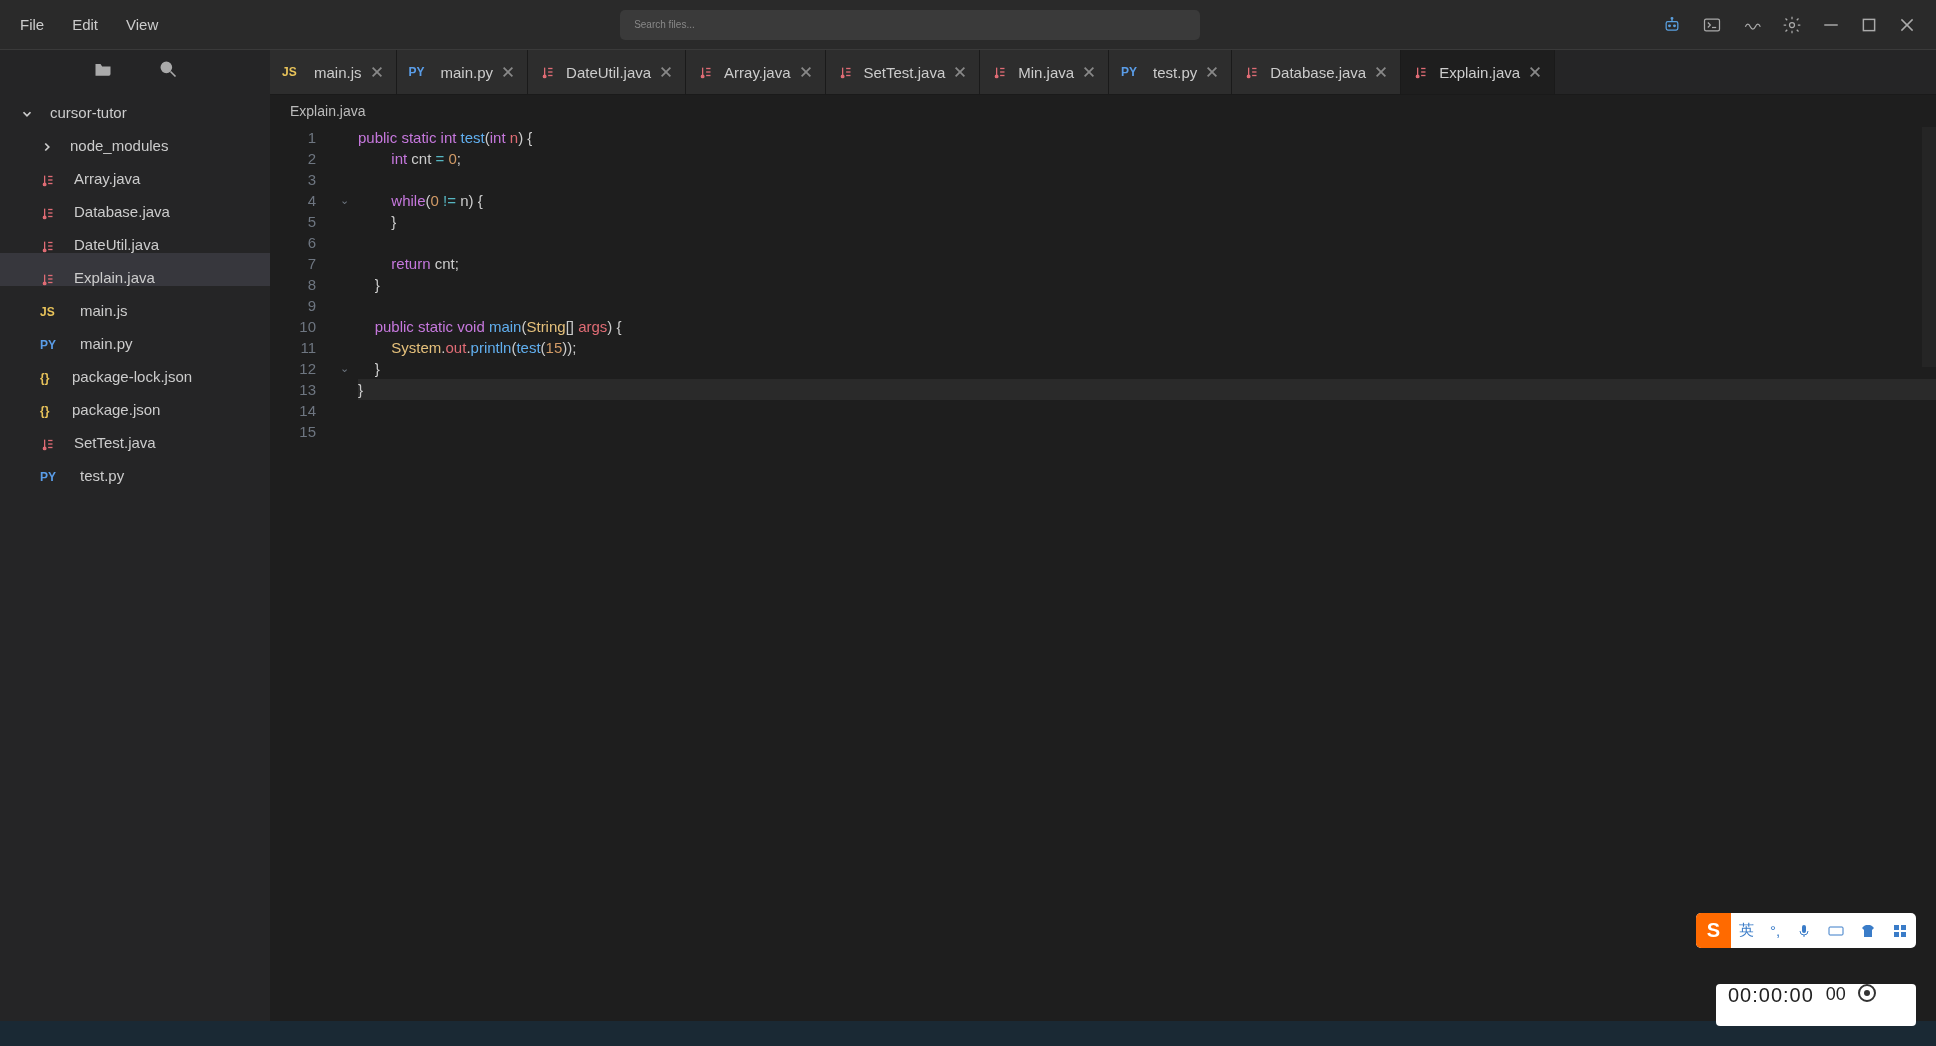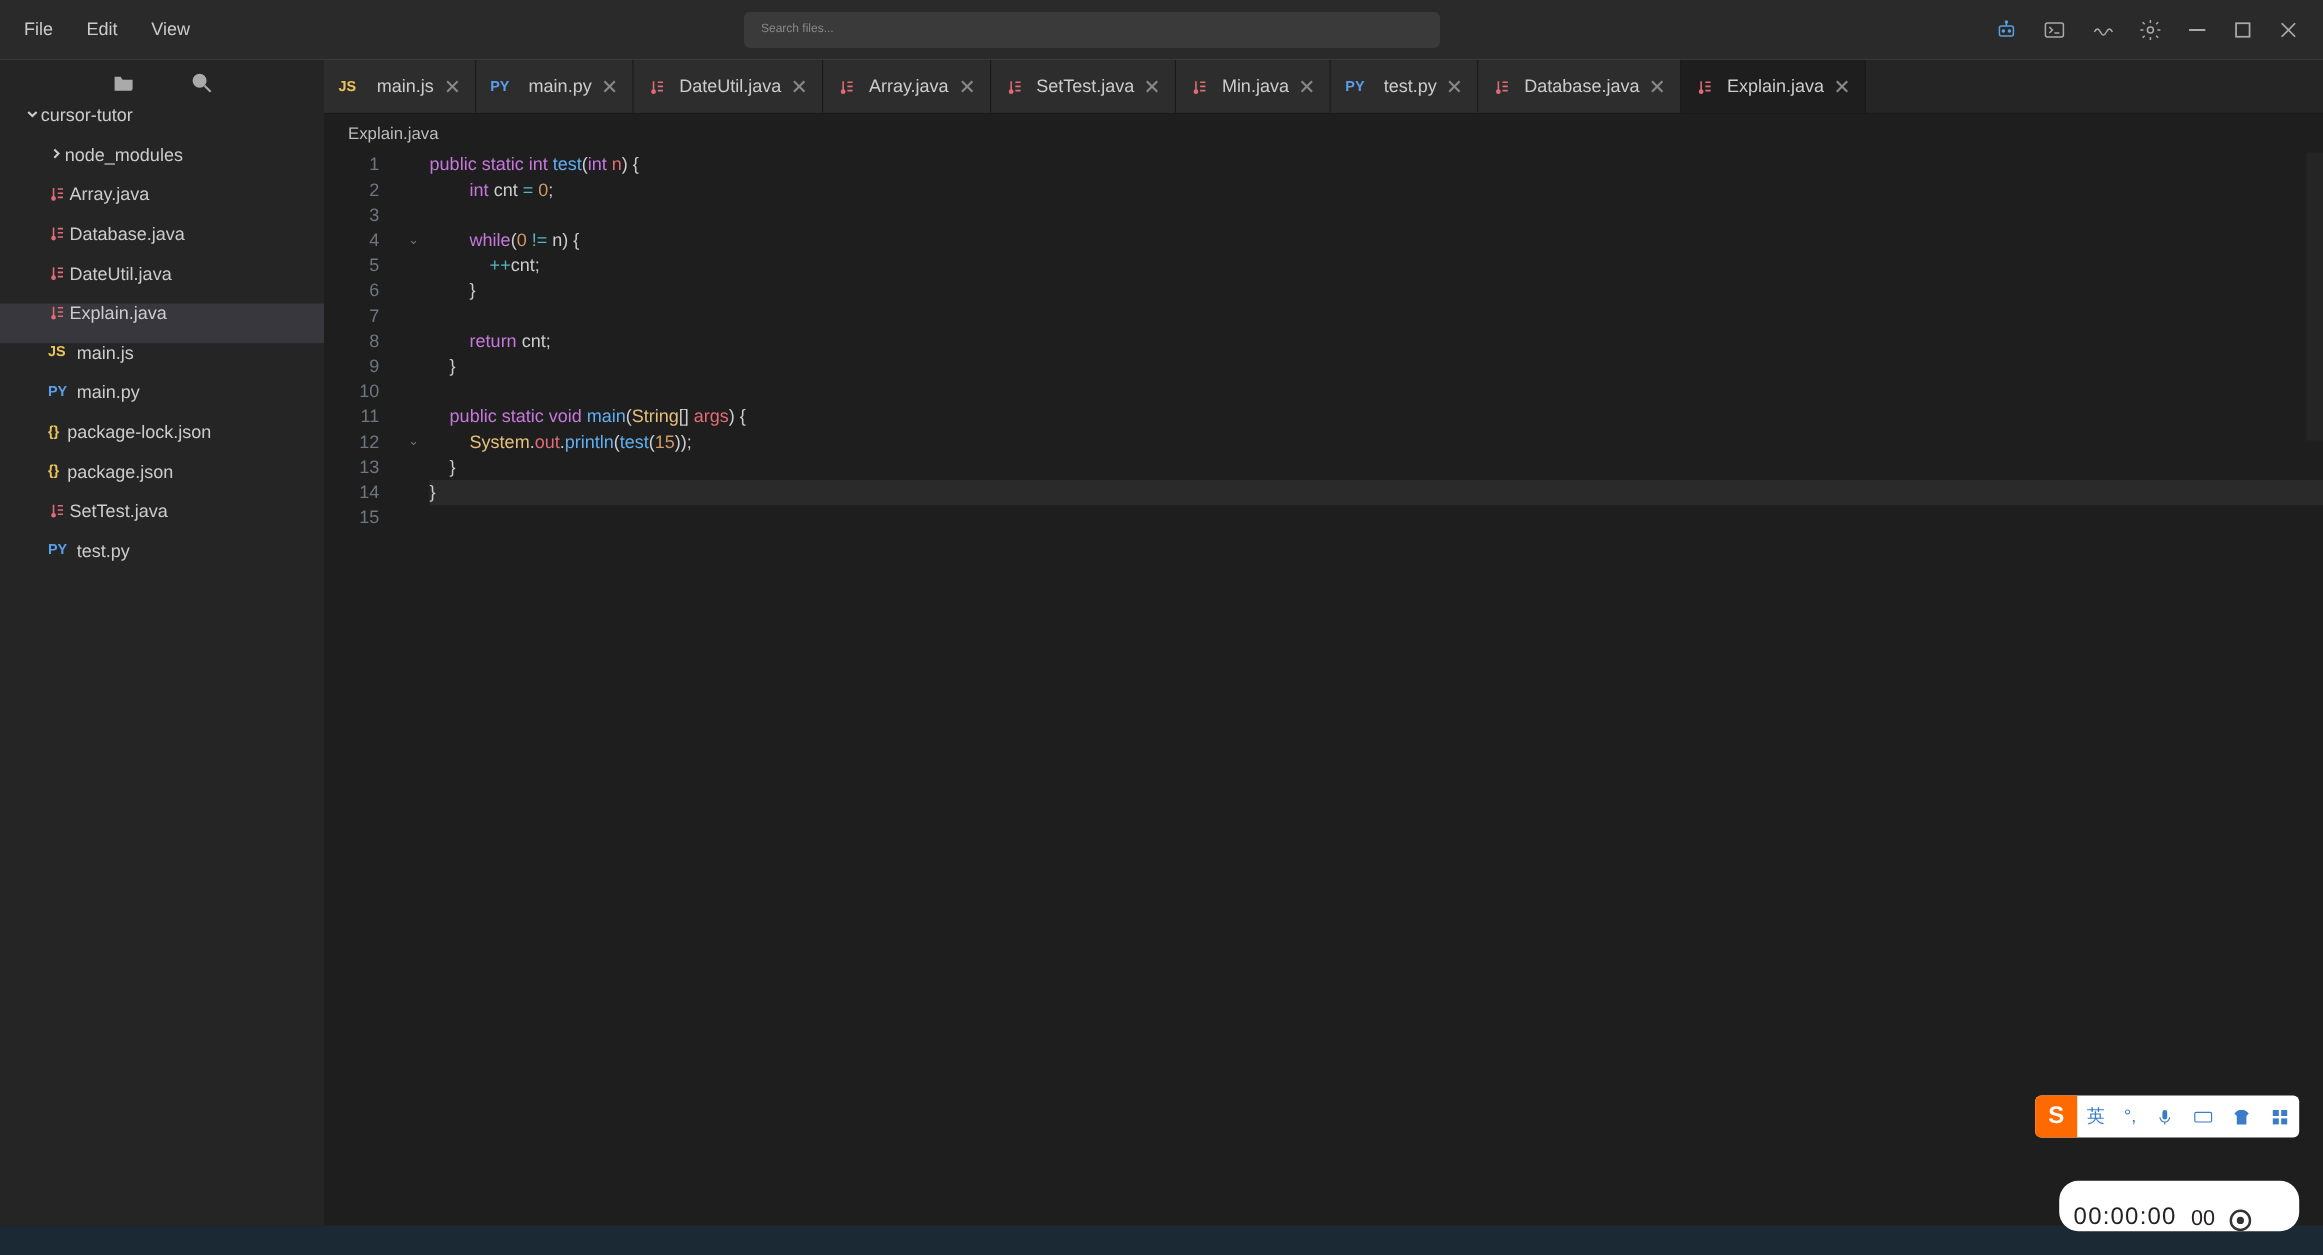--- a/index.html
+++ b/index.html
@@ -15,21 +15,21 @@
 .title-icon { width:20px; height:20px; stroke:#aaa; fill:none; stroke-width:1.5; cursor:pointer; }
 .robot-icon { stroke:#5aa0e0; }
 .win-btn { width:18px; height:18px; stroke:#aaa; fill:none; stroke-width:1.3; cursor:pointer; }
 
 
 .sidebar { position:absolute; top:50px; left:0; width:270px; height:calc(100% - 75px); background:#252526; }
 .sb-head { height:38px; display:flex; align-items:center; justify-content:center; gap:45px; }
 .sb-head svg { width:20px; height:20px; fill:#aaa; cursor:pointer; }
 
 .tree { font-size:15px; }
-.tree-row { display:flex; align-items:flex-start; height:33px; padding-left:20px; cursor:pointer; gap:0; }
+.tree-row { display:flex; align-items:flex-end; height:33px; padding-left:20px; cursor:pointer; gap:16px; }
 .tree-row.root { font-weight:400; }
 .tree-row.indent1 { padding-left:40px; }
 .tree-row.active { background:#37373d; }
 .chev { width:14px; height:14px; stroke:#ccc; fill:none; stroke-width:2; }
 .file-ico { width:24px; font-size:12px; font-weight:bold; text-align:left; }
 .ico-js { color:#e8c35a; }
 .ico-py { color:#5a9de8; }
 .ico-java { width:18px; height:14px; }
 .ico-json { color:#e8c35a; width:16px; }
 .file-name { color:#ccc; }
@@ -67,21 +67,21 @@
 
 .statusbar { position:absolute; bottom:0; left:0; right:0; height:25px; background:#007acc20; }
 
 
 .ime { position:absolute; bottom:98px; right:20px; width:220px; height:35px; background:#fff; border-radius:5px; display:flex; align-items:center; }
 .ime-s { width:35px; height:35px; background:#ff6a00; color:#fff; border-radius:5px 0 0 5px; display:flex; align-items:center; justify-content:center; font-weight:bold; font-size:20px; }
 .ime-rest { flex:1; display:flex; align-items:center; justify-content:space-around; color:#3a7cc8; font-size:15px; }
 .ime-rest svg { width:16px; height:16px; fill:#3a7cc8; }
 
 
-.timer { position:absolute; bottom:20px; right:20px; width:200px; height:42px; background:#fff; border-radius:16px; display:flex; align-items:flex-end; gap:12px; padding:0 12px; font-family:monospace; color:#222; }
+.timer { position:absolute; bottom:20px; right:20px; width:200px; height:42px; background:#fff; border-radius:4px; display:flex; align-items:flex-start; gap:12px; padding:0 12px; font-family:monospace; color:#222; }
 .timer-time { font-size:20px; letter-spacing:1px; }
 .timer-frames { font-size:18px; }
 .timer-rec { width:18px; height:18px; border:2px solid #333; border-radius:50%; position:relative; }
 .timer-rec::after { content:""; position:absolute; top:4px; left:4px; width:6px; height:6px; background:#333; border-radius:50%; }
 
 
 .java-svg { stroke:#e06c75; fill:none; stroke-width:1.5; }
 </style>
 </head>
 <body>
@@ -370,21 +370,20 @@
       <div>⌄</div>
       <div></div>
       <div></div>
       <div></div>
     </div>
   <div class="code" id="code">
       <div class="code-line"><span class="kw">public</span><span class="plain"> </span><span class="kw">static</span><span class="plain"> </span><span class="type">int</span><span class="plain"> </span><span class="method">test</span><span class="plain">(</span><span class="type">int</span><span class="plain"> </span><span class="var">n</span><span class="plain">) {</span></div>
       <div class="code-line"><span class="plain">        </span><span class="type">int</span><span class="plain"> cnt </span><span class="op">=</span><span class="plain"> </span><span class="num">0</span><span class="plain">;</span></div>
       <div class="code-line"></div>
       <div class="code-line"><span class="plain">        </span><span class="kw">while</span><span class="plain">(</span><span class="num">0</span><span class="plain"> </span><span class="op">!=</span><span class="plain"> n) {</span></div>
-      <div class="code-line"><span class="plain">            </span><span class="op">++</span><span class="plain">cnt;</span></div>
       <div class="code-line"><span class="plain">        }</span></div>
       <div class="code-line"></div>
       <div class="code-line"><span class="plain">        </span><span class="kw">return</span><span class="plain"> cnt;</span></div>
       <div class="code-line"><span class="plain">    }</span></div>
       <div class="code-line"></div>
       <div class="code-line"><span class="plain">    </span><span class="kw">public</span><span class="plain"> </span><span class="kw">static</span><span class="plain"> </span><span class="type">void</span><span class="plain"> </span><span class="method">main</span><span class="plain">(</span><span class="cls">String</span><span class="plain">[] </span><span class="var">args</span><span class="plain">) {</span></div>
       <div class="code-line"><span class="plain">        </span><span class="cls">System</span><span class="plain">.</span><span class="var">out</span><span class="plain">.</span><span class="method">println</span><span class="plain">(</span><span class="method">test</span><span class="plain">(</span><span class="num">15</span><span class="plain">));</span></div>
       <div class="code-line"><span class="plain">    }</span></div>
       <div class="code-line hl"><span class="plain">}</span></div>
     </div>

